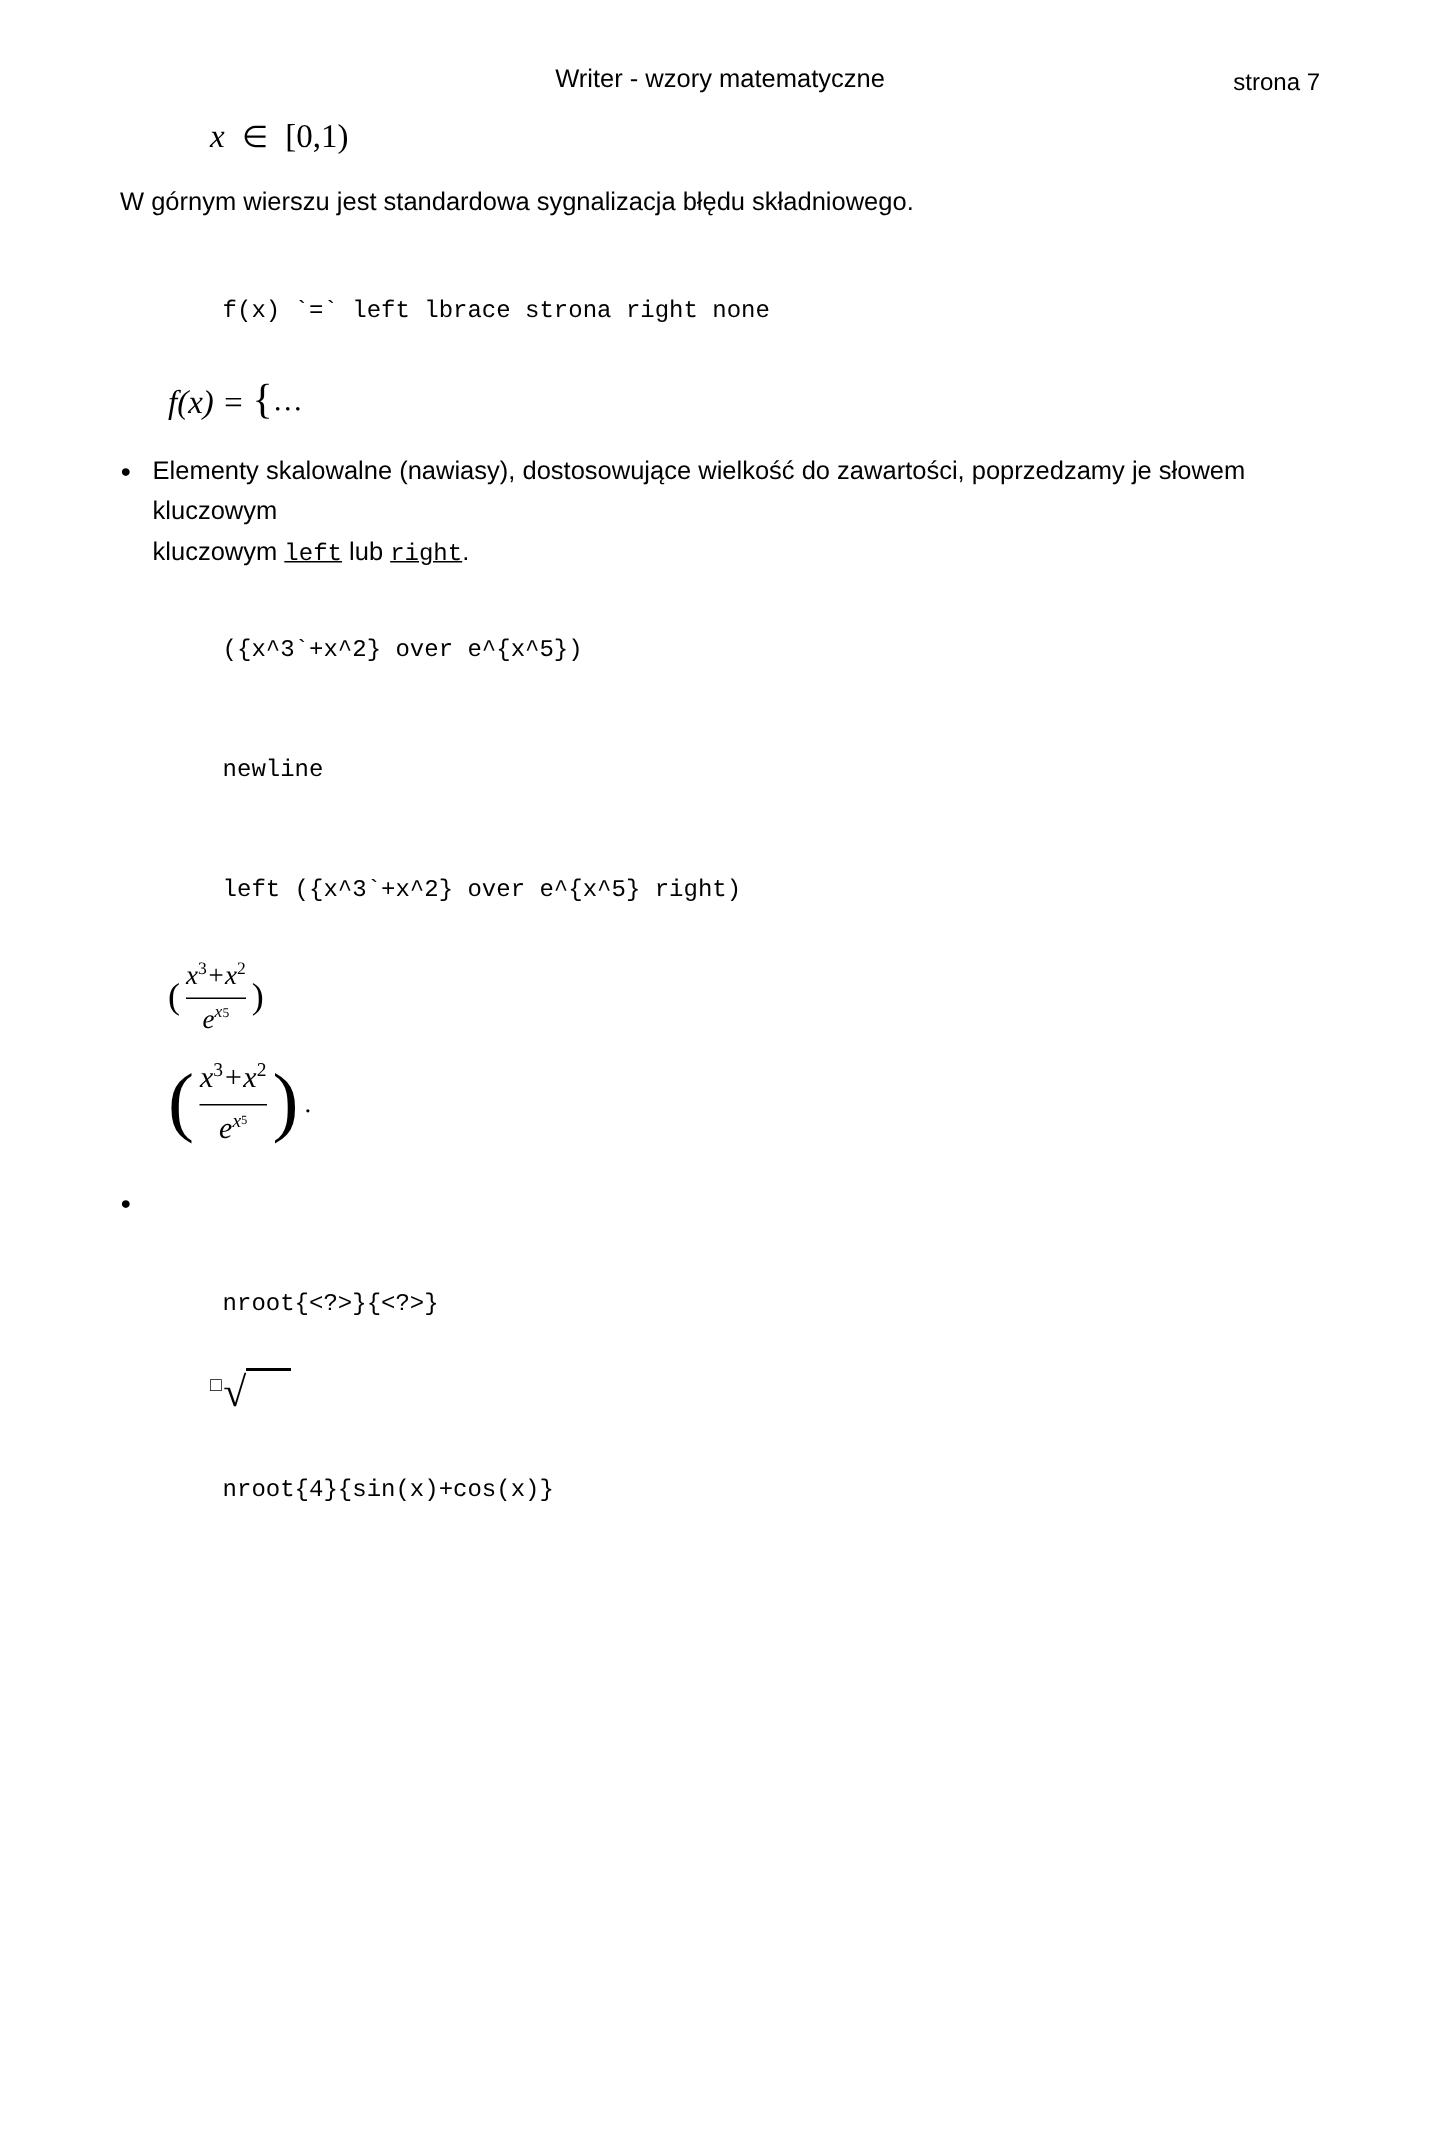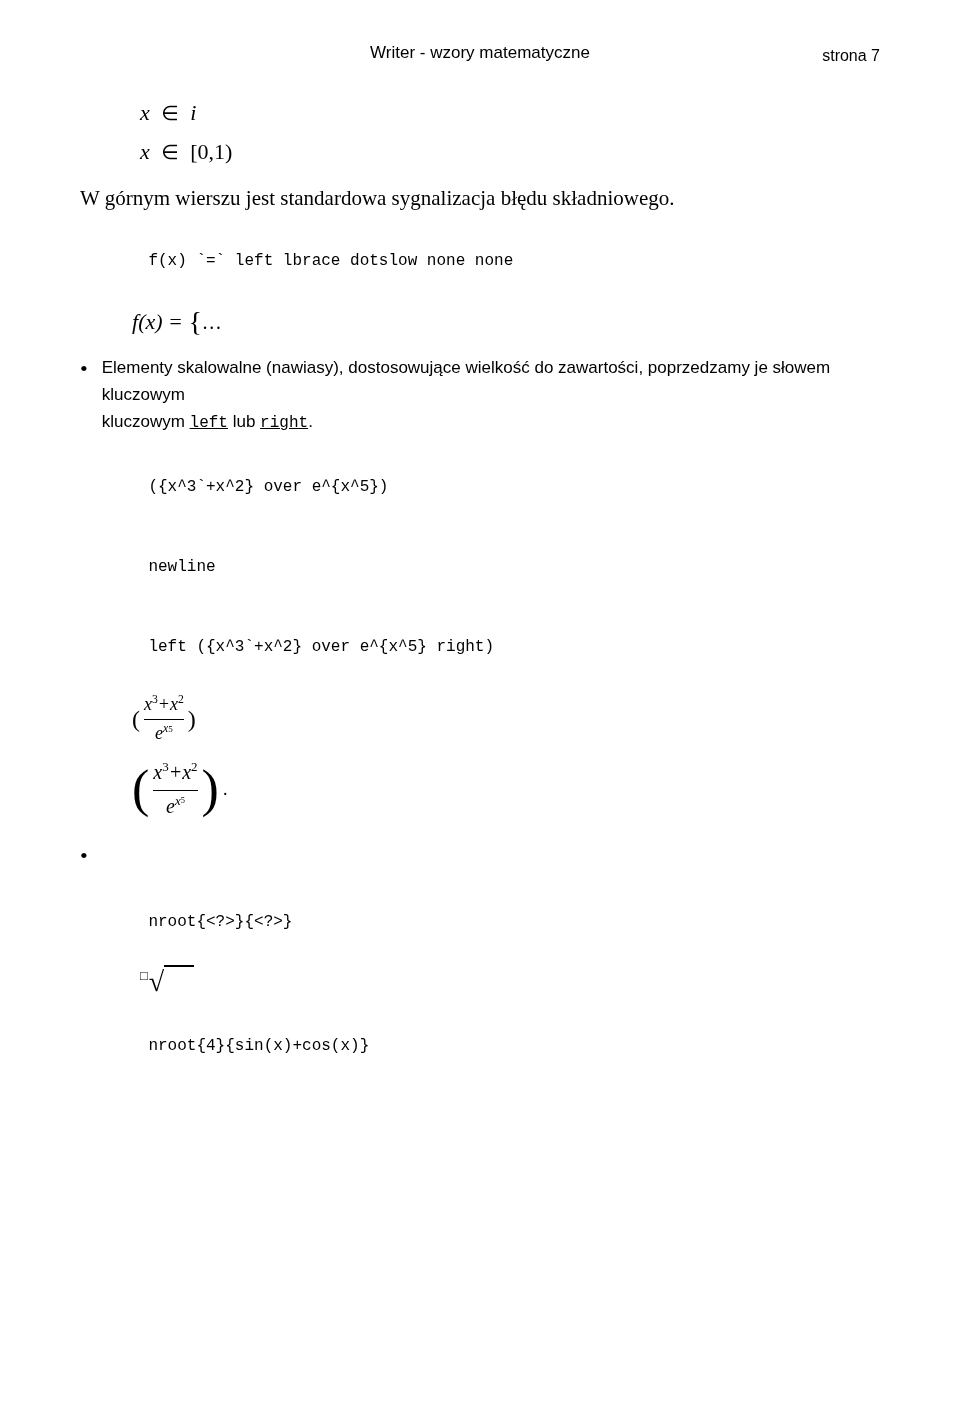--- a/index.html
+++ b/index.html
@@ -30,24 +30,24 @@
       font-family: Arial, sans-serif;
       font-size: 16px;
     }
     .math-line {
       font-family: 'Times New Roman', Times, serif;
       font-style: italic;
       font-size: 22px;
       margin: 6px 0 4px 60px;
     }
     .text-paragraph {
-      font-family: Liberation Serif, serif;
-      font-size: 21px;
+      font-family: Liberation Sans, sans-serif;
+      font-size: 17px;
       line-height: 1.6;
-      margin: 10px 0;
+      margin: 23px 0;
     }
     .bullet-item {
       display: flex;
       align-items: flex-start;
       margin: 14px 0;
     }
     .bullet {
       font-size: 22px;
       margin-right: 14px;
       margin-top: -2px;
@@ -61,21 +61,21 @@
     .code-line {
       font-family: 'Courier New', Courier, monospace;
       font-size: 16px;
       margin: 8px 0 8px 30px;
       white-space: pre;
     }
     .math-formula {
       font-family: 'Times New Roman', Times, serif;
       font-size: 20px;
       font-style: italic;
-      margin: 10px 0 10px 52px;
+      margin: 10px 0 10px 32px;
       display: flex;
       align-items: center;
     }
     .fraction {
       display: inline-flex;
       flex-direction: column;
       align-items: center;
       vertical-align: middle;
       margin: 0 2px;
     }
@@ -135,38 +135,33 @@
 </head>
 <body>
 
 <div class="page">
 
   <div class="header">
     <span>Writer - wzory matematyczne</span>
   </div>
   <div class="page-number">strona 7</div>
 
-  <div class="math-line" style="margin-top:30px;">
-    <span class="x-elem">x</span>
-    <span class="in-symbol">∈</span>
-    <span style="font-style:italic;">i</span>
-  </div>
 
   <div class="math-line">
     <span class="x-elem">x</span>
     <span class="in-symbol">∈</span>
     <span class="bracket-wrap">[0,1)</span>
   </div>
 
   <div class="text-paragraph" style="margin-top:14px;">
     <span>W górnym wierszu jest standardowa sygnalizacja błędu składniowego.</span>
   </div>
 
   <div class="code-line">
-    <span>f(x) `=` left lbrace dotslow none none</span>
+    <span>f(x) `=` left lbrace strona right none</span>
   </div>
 
   <div class="math-formula" style="font-size:22px; margin-top:4px;">
     <span><span style="font-style:italic;">f</span>(<span style="font-style:italic;">x</span>) =&nbsp;</span>
     <span style="font-size:28px; font-style:normal; line-height:1;">{</span>
     <span style="font-size:20px; font-style:normal;">…</span>
   </div>
 
   <div class="bullet-item" style="margin-top:16px;">
     <span class="bullet">•</span>

